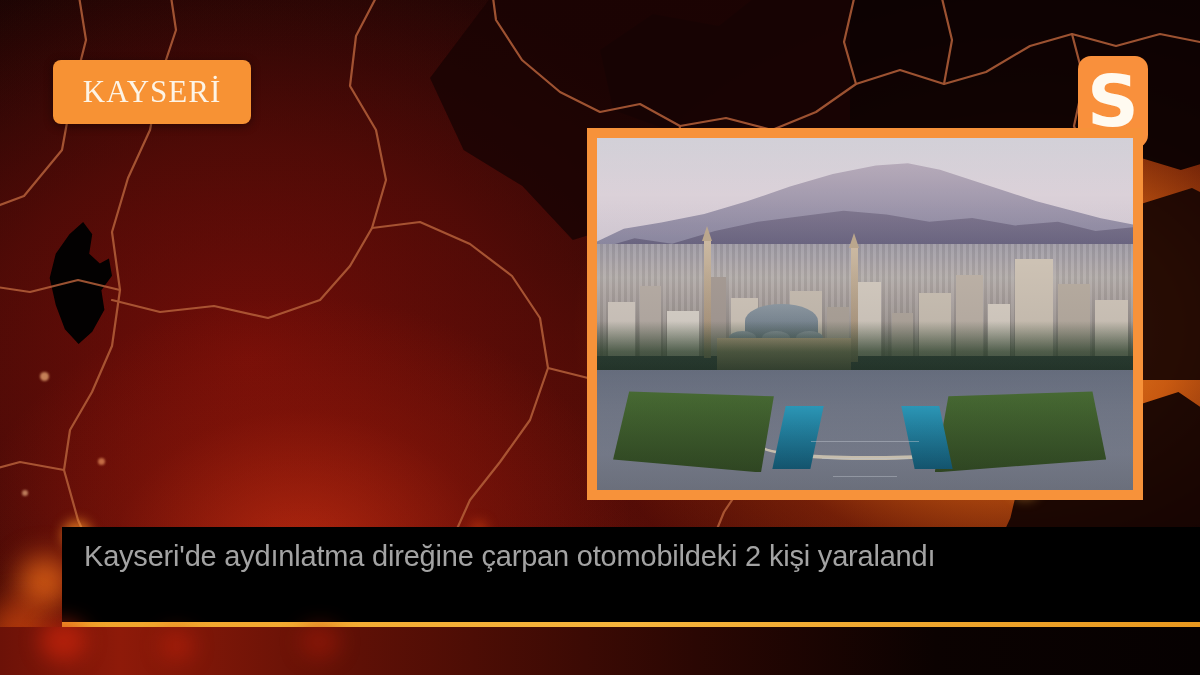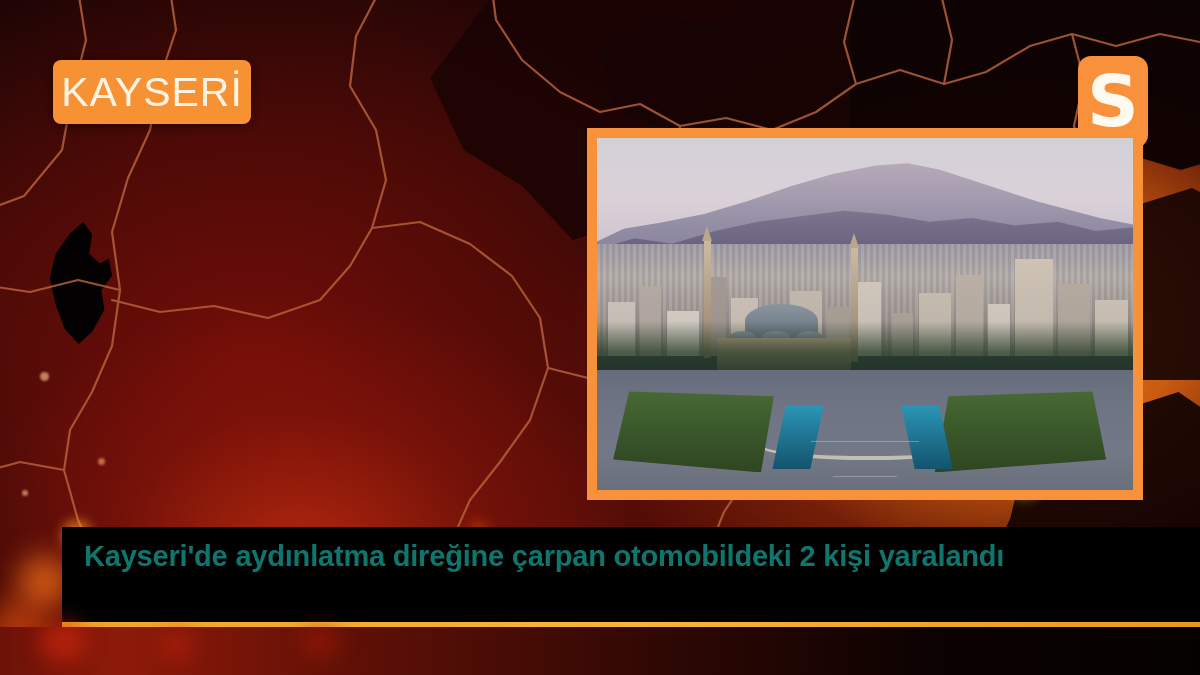--- a/index.html
+++ b/index.html
@@ -93,24 +93,24 @@
     height: 64px;
     background: #f79234;
     border-radius: 8px;
     display: flex;
     align-items: center;
     justify-content: center;
     box-shadow: 0 2px 10px rgba(0,0,0,0.45);
   }
   #province-badge .label {
     color: #fdf4e6;
-    font-size: 41px;
+    font-size: 31px;
     letter-spacing: 1px;
     font-weight: 400;
-    font-family: Liberation Sans, sans-serif;
+    font-family: Liberation Serif, serif;
     white-space: nowrap;
   }
 
   
   #brand-logo {
     position: absolute;
     left: 1078px;
     top: 56px;
     width: 70px;
     height: 92px;
@@ -232,23 +232,23 @@
     position: absolute;
     left: 62px;
     top: 527px;
     width: 1138px;
     height: 95px;
     background: #000000;
     box-sizing: border-box;
     padding: 11px 22px 0 22px;
   }
   #caption-text {
-    color: #0f766e;
+    color: #a3a3a3;
     font-size: 29px;
-    font-weight: 700;
+    font-weight: 400;
     line-height: 1.26;
     letter-spacing: -0.2px;
     font-family: "Liberation Sans", sans-serif;
   }
   #caption-rule {
     position: absolute;
     left: 62px;
     top: 622px;
     width: 1138px;
     height: 5px;

